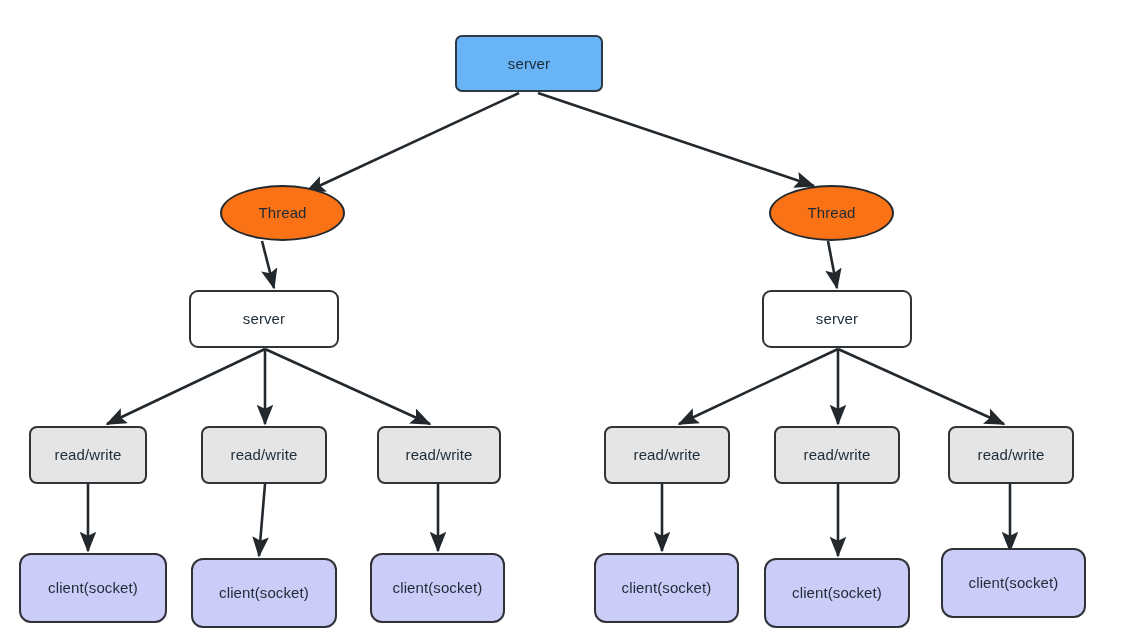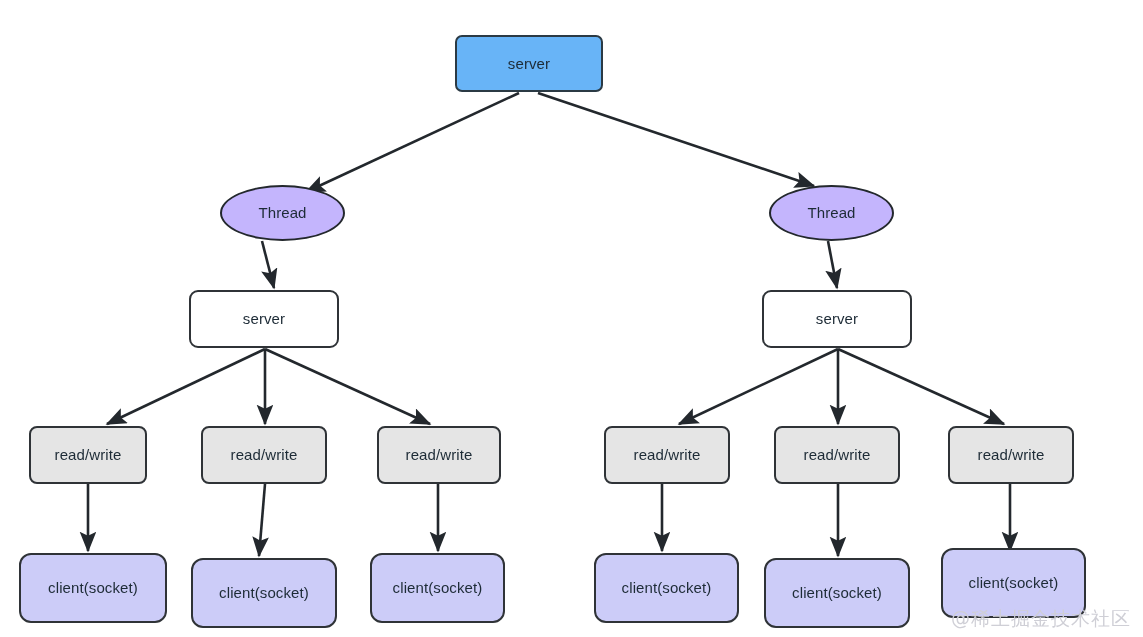--- a/index.html
+++ b/index.html
@@ -38,21 +38,21 @@
     line-height: 1.2;
     letter-spacing: 0.1px;
     z-index: 2;
   }
   .node-root {
     background: #68b4f7;
     border: 2.5px solid #2b3a44;
     border-radius: 7px;
   }
   .node-thread {
-    background: #c4b5fd;
+    background: #f97316;
     border: 2.5px solid #23282d;
     border-radius: 50%;
   }
   .node-server2 {
     background: #ffffff;
     border: 2.5px solid #2f3337;
     border-radius: 9px;
   }
   .node-rw {
     background: #e5e5e5;
@@ -167,15 +167,14 @@
   <div class="node node-client" style="left:594px; top:553px; width:145px; height:70px;">
     <span>client(socket)</span>
   </div>
   <div class="node node-client" style="left:764px; top:558px; width:146px; height:70px;">
     <span>client(socket)</span>
   </div>
   <div class="node node-client" style="left:941px; top:548px; width:145px; height:70px;">
     <span>client(socket)</span>
   </div>
 
-  <div class="watermark">@稀土掘金技术社区</div>
 
 </div>
 
 </body></html>

